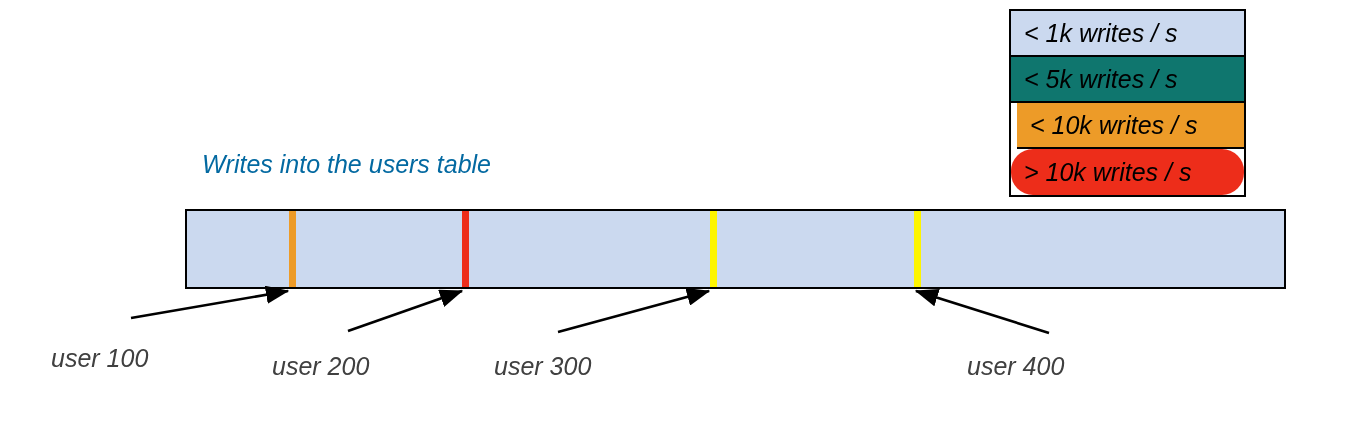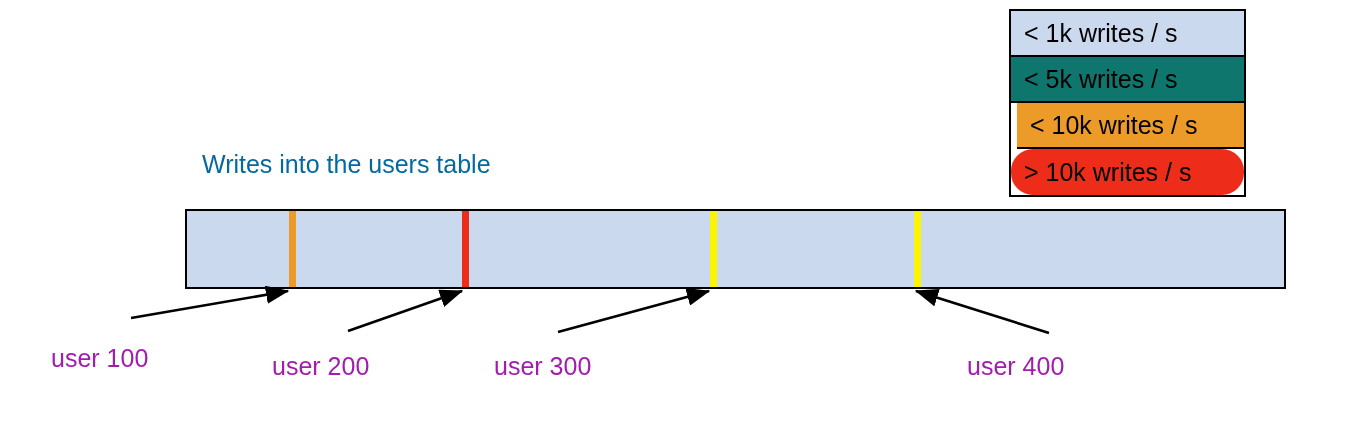--- a/index.html
+++ b/index.html
@@ -10,20 +10,21 @@
   body {
     font-family: "Liberation Sans", sans-serif;
     -webkit-font-smoothing: antialiased;
   }
   #canvas {
     position: relative;
     width: 1350px;
     height: 422px;
     background: #ffffff;
     overflow: hidden;
+    font-style: italic;
   }
 
   
   #legend {
     position: absolute;
     left: 1009px;
     top: 9px;
     width: 237px;
     border: 2px solid #000000;
     box-sizing: border-box;
@@ -81,21 +82,21 @@
     top: 0;
     width: 1350px;
     height: 422px;
     pointer-events: none;
   }
 
   
   .user-label {
     position: absolute;
     font-size: 25px;
-    color: #a21caf;
+    color: #404040;
     white-space: nowrap;
   }
 </style>
 </head>
 <body>
 
 <div id="canvas">
 
   <div id="legend">
     <div class="legend-row" style="background:#cbd9ef;">

